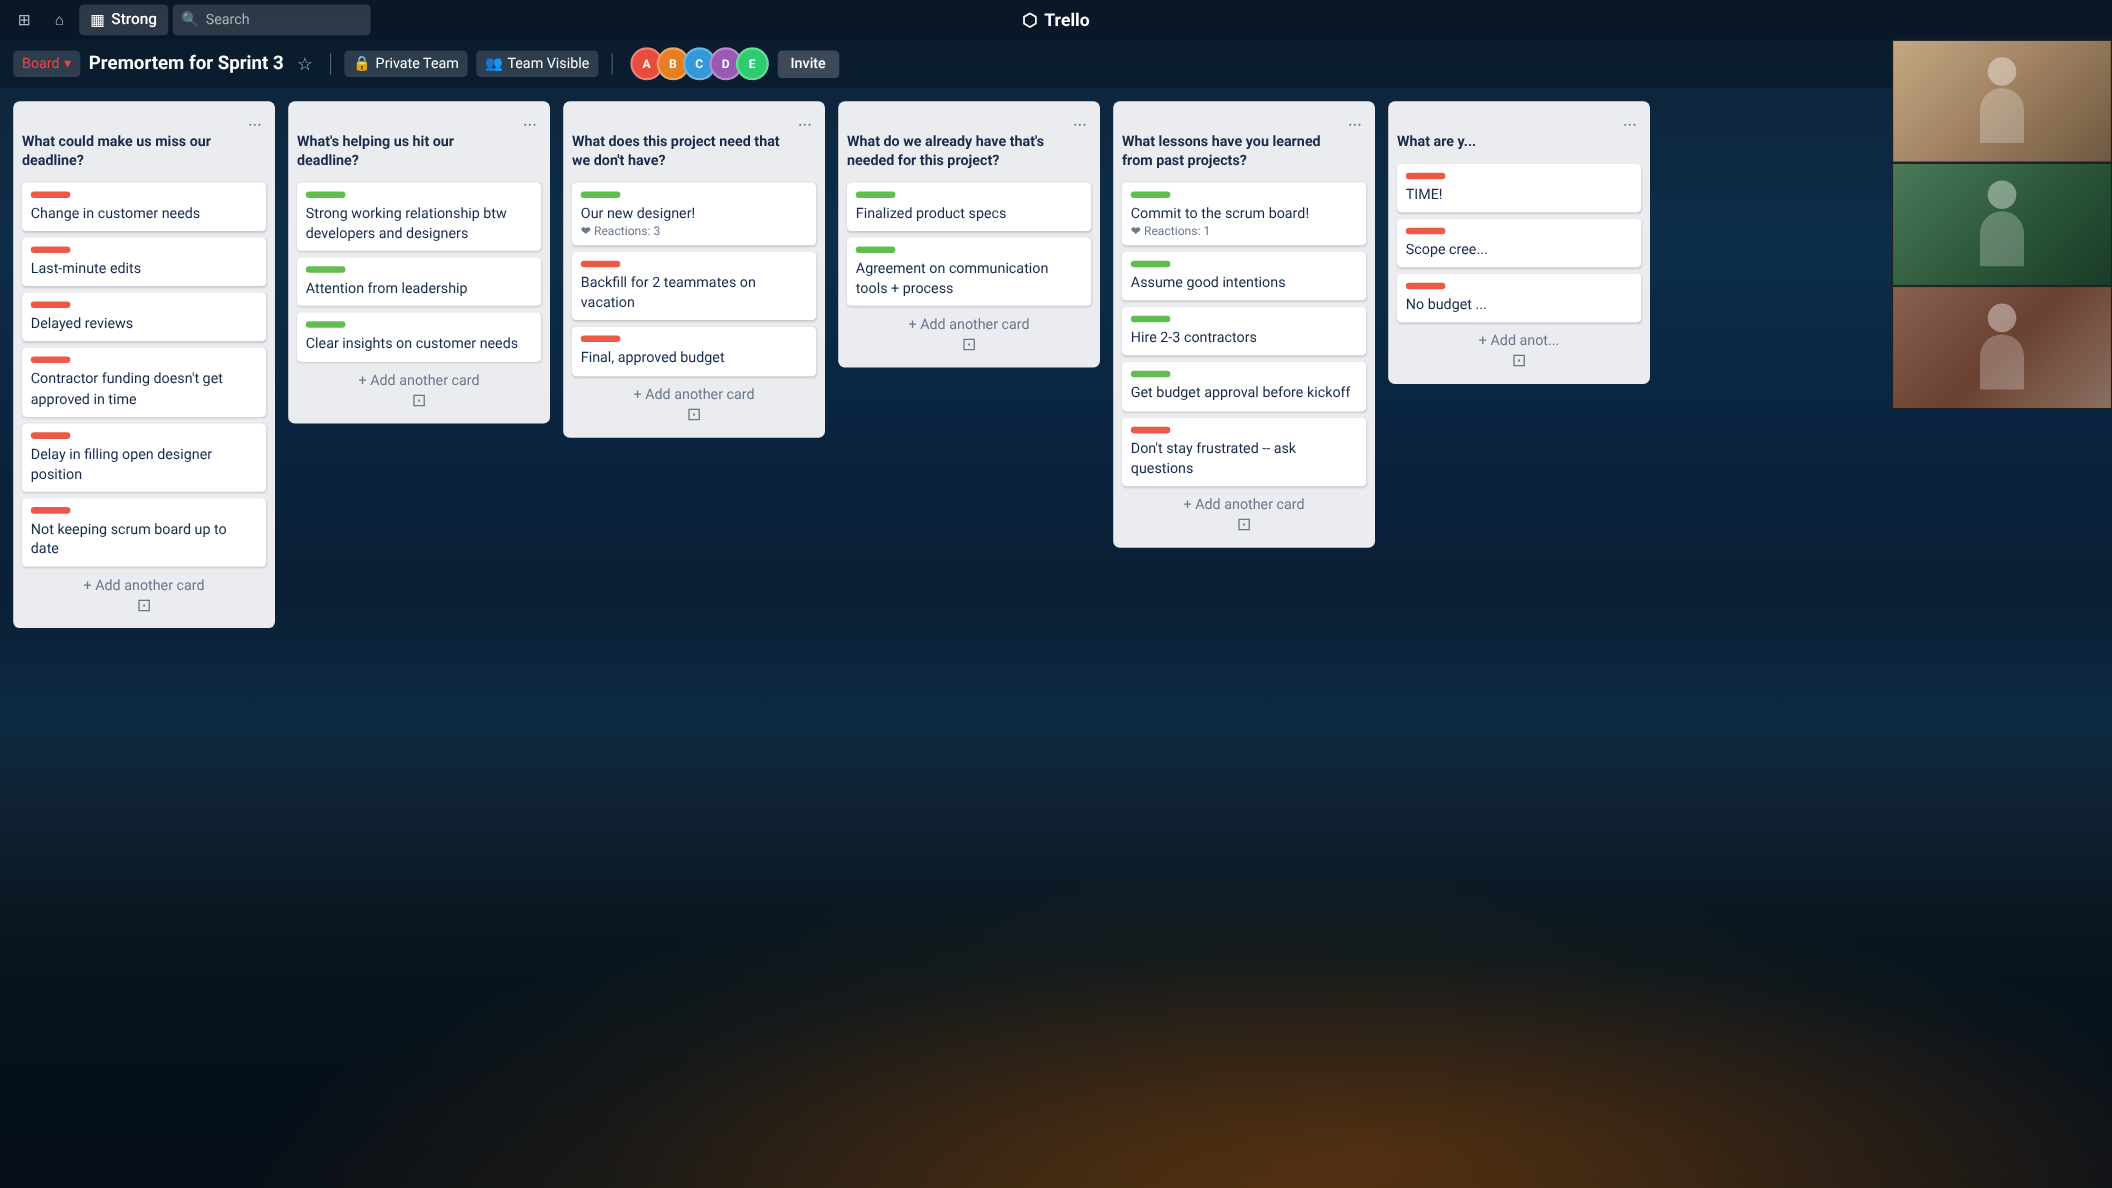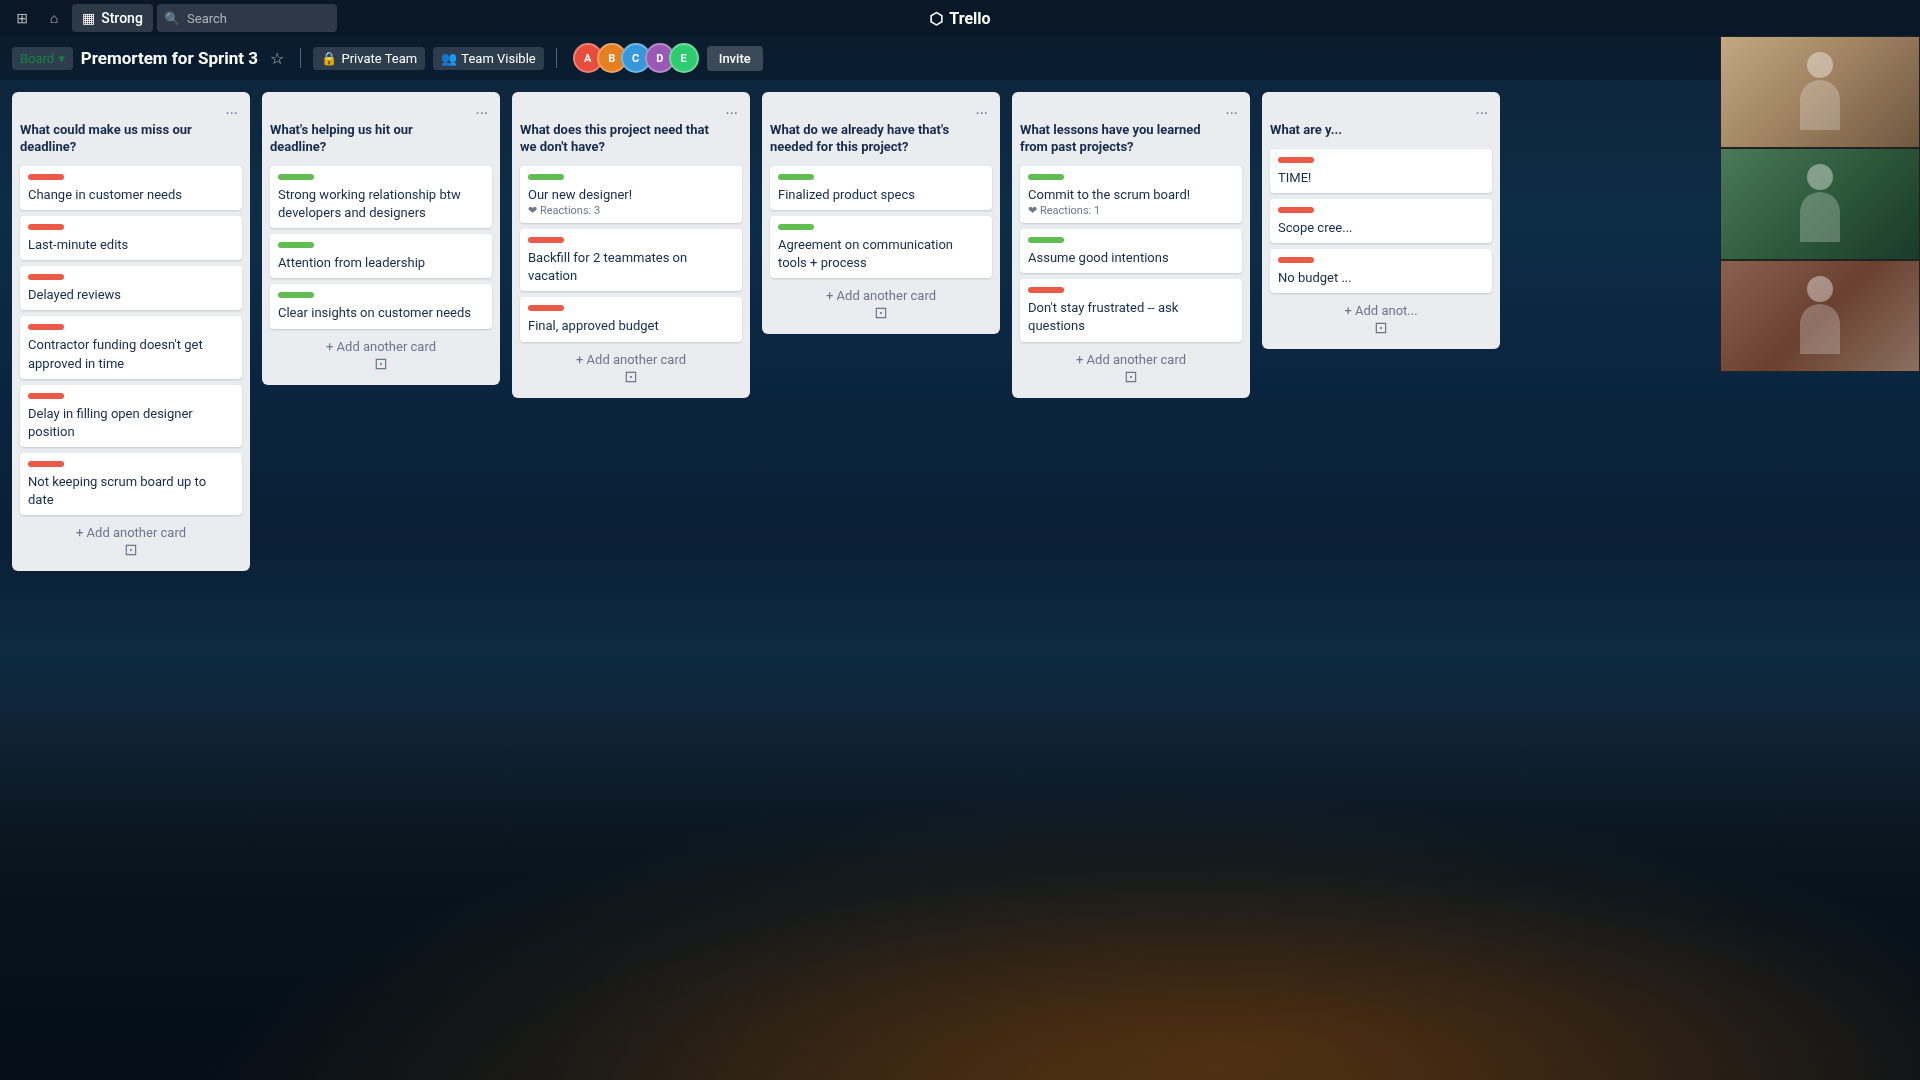--- a/index.html
+++ b/index.html
@@ -117,21 +117,21 @@
       gap: 8px;
     }
 
     #board-menu {
       display: flex;
       align-items: center;
       gap: 4px;
       padding: 4px 8px;
       background: rgba(255,255,255,0.15);
       border-radius: 4px;
-      color: #15803d;
+      color: #ef4444;
       font-size: 13px;
       cursor: pointer;
     }
 
     #board-title {
       color: white;
       font-size: 17px;
       font-weight: 700;
     }
 
@@ -548,20 +548,28 @@
       <div class="card">
         <div class="card-label label-green"></div>
         <div class="card-title">Commit to the scrum board!</div>
         <div class="card-meta">❤ Reactions: 1</div>
       </div>
       <div class="card">
         <div class="card-label label-green"></div>
         <div class="card-title">Assume good intentions</div>
       </div>
       <div class="card">
+        <div class="card-label label-green"></div>
+        <div class="card-title">Hire 2-3 contractors</div>
+      </div>
+      <div class="card">
+        <div class="card-label label-green"></div>
+        <div class="card-title">Get budget approval before kickoff</div>
+      </div>
+      <div class="card">
         <div class="card-label label-red"></div>
         <div class="card-title">Don't stay frustrated -- ask questions</div>
       </div>
       <div class="add-card-row">
         <span class="add-card-label">+ Add another card</span>
         <span class="add-card-icon">⊡</span>
       </div>
     </div>
     <div class="list-col">
       <div class="list-header">

